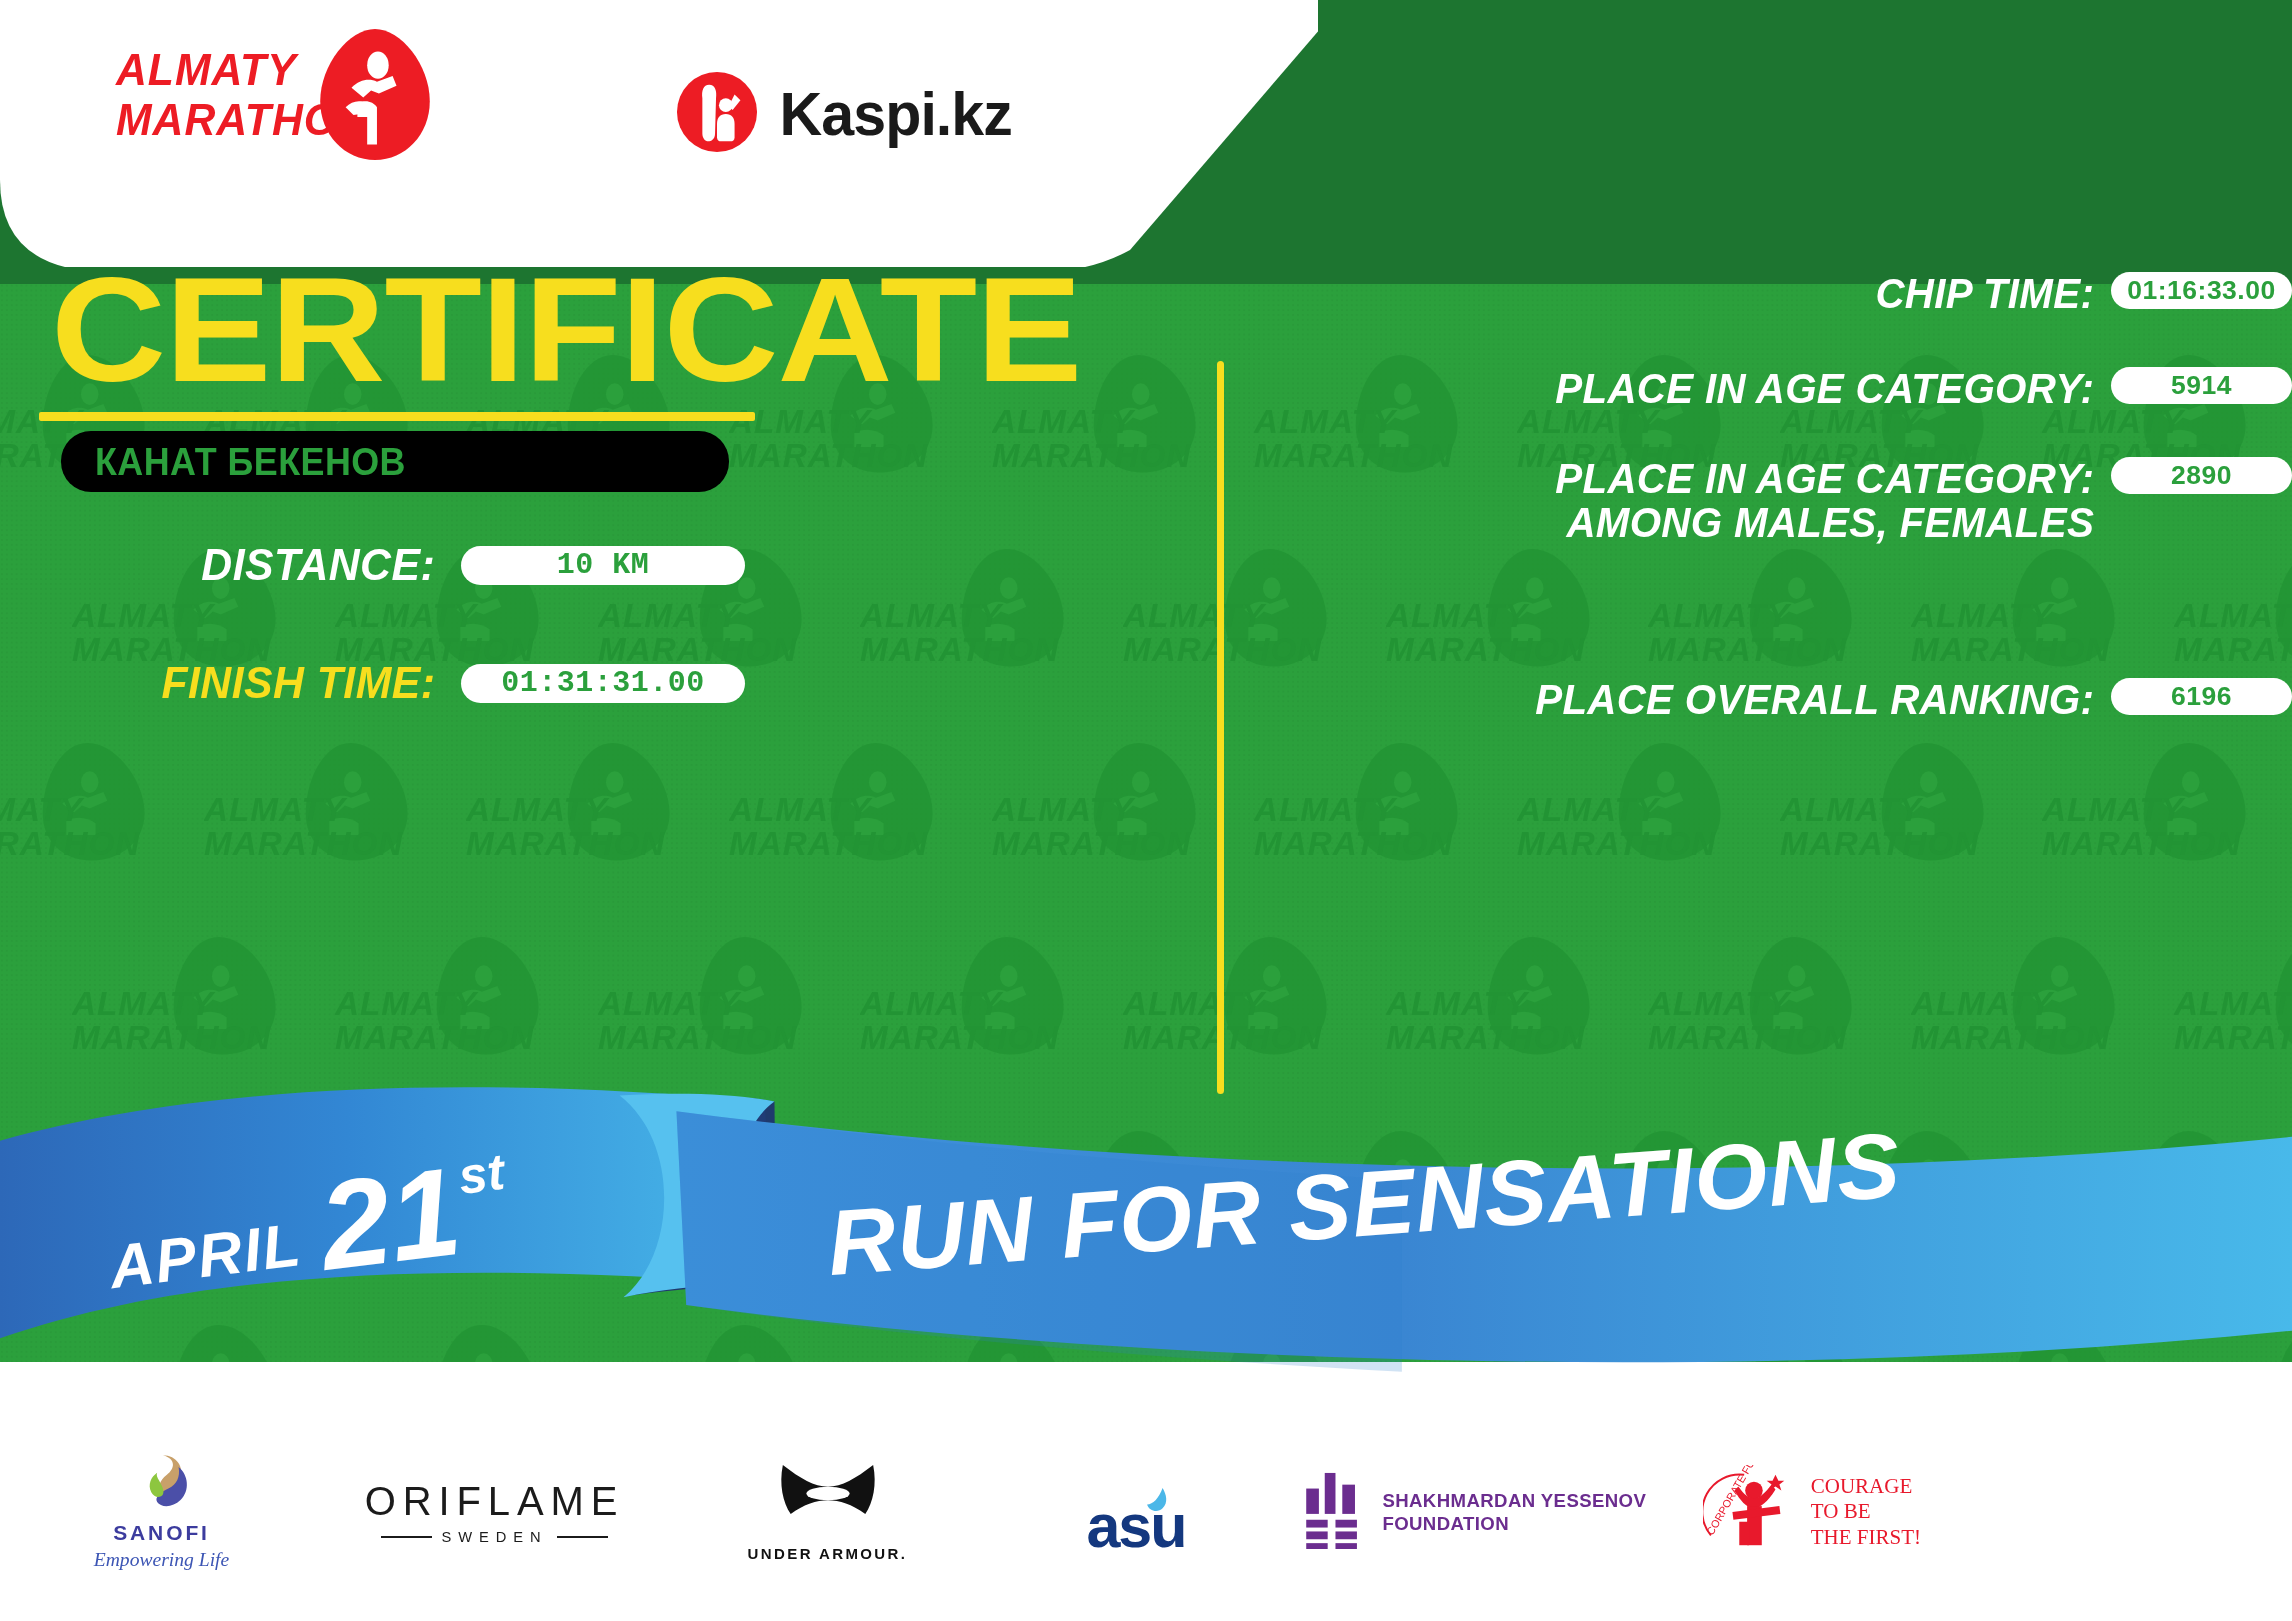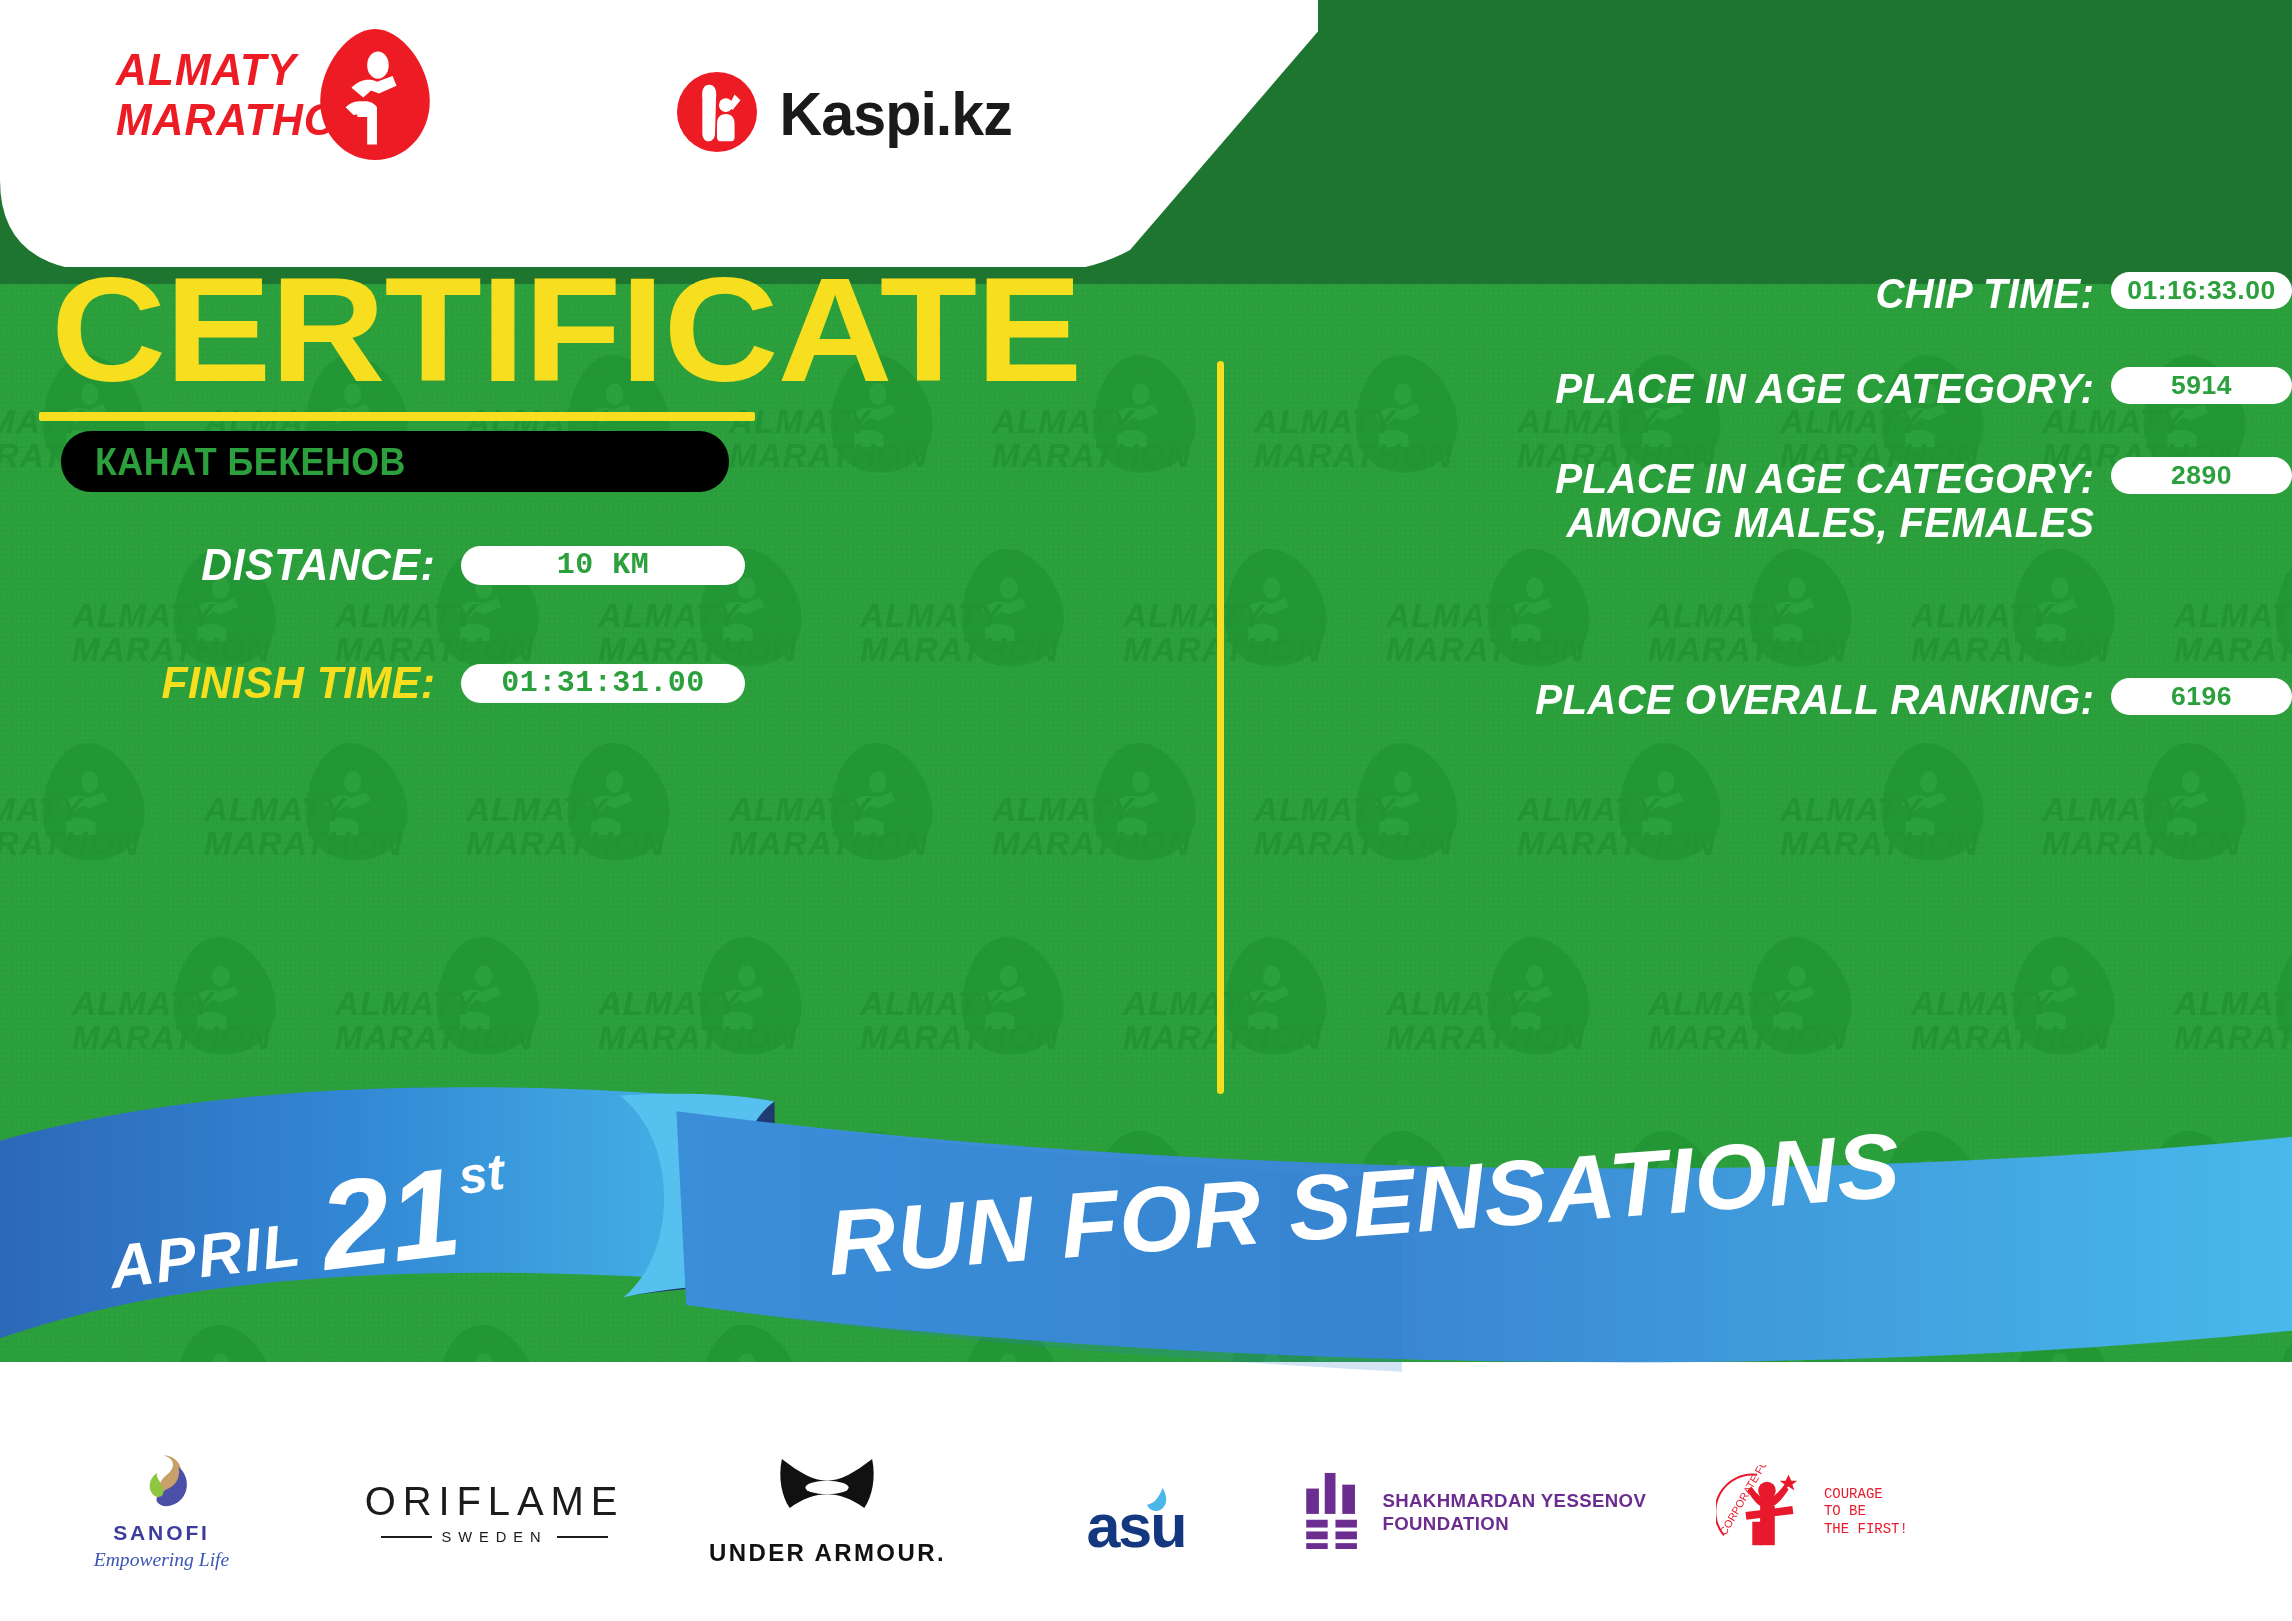--- a/index.html
+++ b/index.html
@@ -177,27 +177,27 @@
   }
   .sanofi{display:flex;flex-direction:column;align-items:center;}
   .sanofi-name{color:#3c3c9e;font-size:21px;font-weight:bold;letter-spacing:2.9px;margin-top:2.9px;}
   .sanofi-tag{color:#3c55b4;font-size:19.6px;font-style:italic;margin-top:3.9px;font-family:"Liberation Serif",serif;}
   .oriflame{display:flex;flex-direction:column;align-items:center;}
   .ori-name{color:#1b1b1b;font-size:40px;letter-spacing:6.9px;font-family:"Liberation Sans",sans-serif;}
   .ori-sub{display:flex;align-items:center;gap:9.8px;margin-top:4.9px;}
   .ori-line{width:51px;height:1.5px;background:#1b1b1b;}
   .ori-sw{color:#1b1b1b;font-size:14.7px;letter-spacing:6.9px;}
   .ua{display:flex;flex-direction:column;align-items:center;}
-  .ua-name{color:#111;font-size:24px;font-weight:bold;letter-spacing:2.4px;margin-top:17px;}
+  .ua-name{color:#111;font-size:15px;font-weight:bold;letter-spacing:2.4px;margin-top:17px;}
   .asu-t{color:#14387f;font-size:61px;font-weight:bold;letter-spacing:-2px;font-family:"Liberation Sans",sans-serif;}
   .shak{display:flex;align-items:center;gap:15.7px;}
   .shak-txt{color:#6b2d8f;font-size:18.6px;font-weight:bold;line-height:1.25;letter-spacing:0.4px;
             font-family:"Liberation Sans Narrow","Liberation Sans",sans-serif;}
   .cf{display:flex;align-items:center;gap:9.8px;}
-  .cf-txt{color:#e8192c;font-size:14px;line-height:1.22;font-family:Liberation Mono, monospace;}
+  .cf-txt{color:#e8192c;font-size:21px;line-height:1.22;font-family:Liberation Serif, serif;}
 </style>
 </head>
 <body>
 
 <div id="cert">
 
   <div class="green-body">
     <div class="watermark" id="watermark-layer">
         <div class="wm" style="left:0px;top:0px;">
           <svg viewBox="0 0 232 150">

